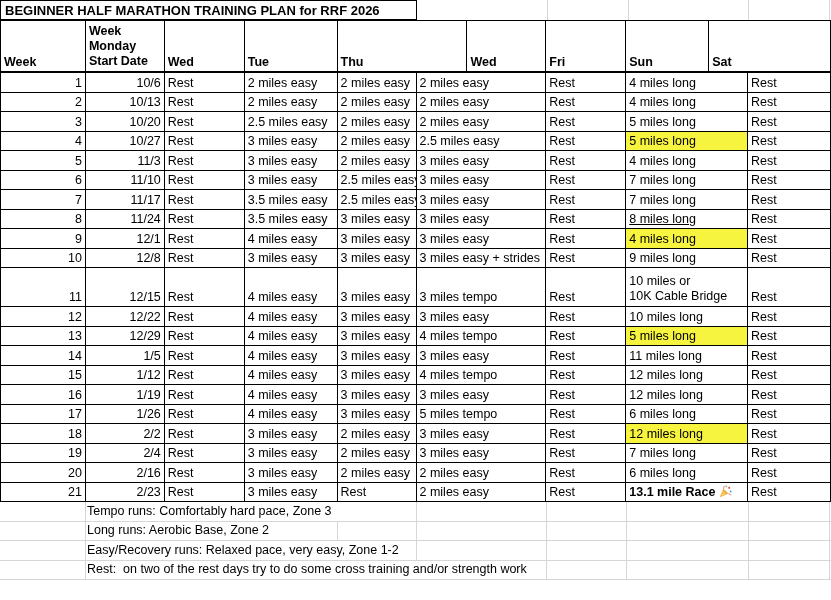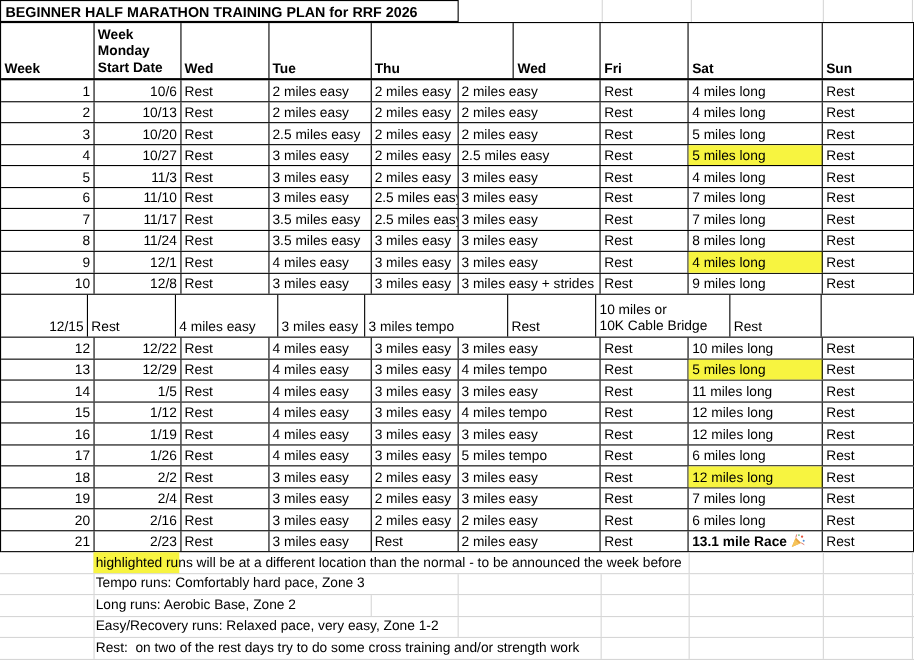--- a/index.html
+++ b/index.html
@@ -63,25 +63,25 @@
       </div>
       <div class="cell" style="width: 130px;">
         <span class="t">Thu</span>
       </div>
       <div class="cell" style="width: 79px;">
         <span class="t">Wed</span>
       </div>
       <div class="cell" style="width: 80px;">
         <span class="t">Fri</span>
       </div>
+      <div class="cell" style="width: 83px;">
+        <span class="t">Sun</span>
+      </div>
       <div class="cell" style="width: 122px;">
         <span class="t">Sat</span>
-      </div>
-      <div class="cell" style="width: 83px;">
-        <span class="t">Sun</span>
       </div>
     </div>
     <div class="row">
       <div class="cell num" style="width: 85px;">
         <span class="t">1</span>
       </div>
       <div class="cell num" style="width: 79px;">
         <span class="t">10/6</span>
       </div>
       <div class="cell" style="width: 80px;">
@@ -295,21 +295,21 @@
       </div>
       <div class="cell" style="width: 79px;">
         <span class="t">3 miles easy</span>
       </div>
       <div class="cell" style="width: 130px;">
         <span class="t">3 miles easy</span>
       </div>
       <div class="cell" style="width: 80px;">
         <span class="t">Rest</span>
       </div>
-      <div class="cell" style="width: 122px;">
+      <div class="cell" style="width: 122px; text-decoration: underline;">
         <span class="t">8 miles long</span>
       </div>
       <div class="cell" style="width: 83px;">
         <span class="t">Rest</span>
       </div>
     </div>
     <div class="row">
       <div class="cell num" style="width: 85px;">
         <span class="t">9</span>
       </div>
@@ -361,20 +361,23 @@
         <span class="t">Rest</span>
       </div>
       <div class="cell" style="width: 122px;">
         <span class="t">9 miles long</span>
       </div>
       <div class="cell" style="width: 83px;">
         <span class="t">Rest</span>
       </div>
     </div>
     <div class="row tall">
+      <div class="cell num" style="width: 85px;">
+        <span class="t">11</span>
+      </div>
       <div class="cell num" style="width: 79px;">
         <span class="t">12/15</span>
       </div>
       <div class="cell" style="width: 80px;">
         <span class="t">Rest</span>
       </div>
       <div class="cell" style="width: 93px;">
         <span class="t">4 miles easy</span>
       </div>
       <div class="cell" style="width: 79px;">
@@ -690,28 +693,20 @@
       </div>
       <div class="cell" style="width: 83px;">
         <span class="t">Rest</span>
       </div>
     </div>
   </div>
 
 <div class="notes">
     <div class="nrow">
       <div class="nline" style="left: 85px;"></div>
-      <div class="nline" style="left: 626px;"></div>
-      <div class="nline" style="left: 748px;"></div>
-      <div class="nline" style="left: 829px;"></div>
-      <div class="nhl" style="background: rgb(247, 244, 64);"></div>
-      <span class="ntext">highlighted runs will be at a different location than the normal - to be announced the week before</span>
-    </div>
-    <div class="nrow">
-      <div class="nline" style="left: 85px;"></div>
       <div class="nline" style="left: 416px;"></div>
       <div class="nline" style="left: 546px;"></div>
       <div class="nline" style="left: 626px;"></div>
       <div class="nline" style="left: 748px;"></div>
       <div class="nline" style="left: 829px;"></div>
       <span class="ntext">Tempo runs: Comfortably hard pace, Zone 3</span>
     </div>
     <div class="nrow">
       <div class="nline" style="left: 85px;"></div>
       <div class="nline" style="left: 337px;"></div>

